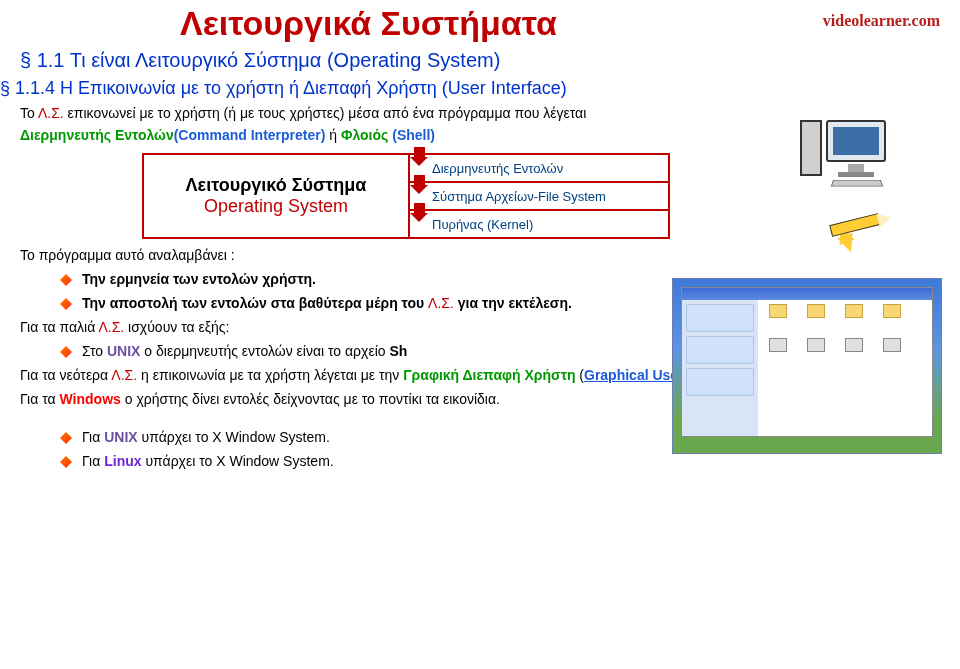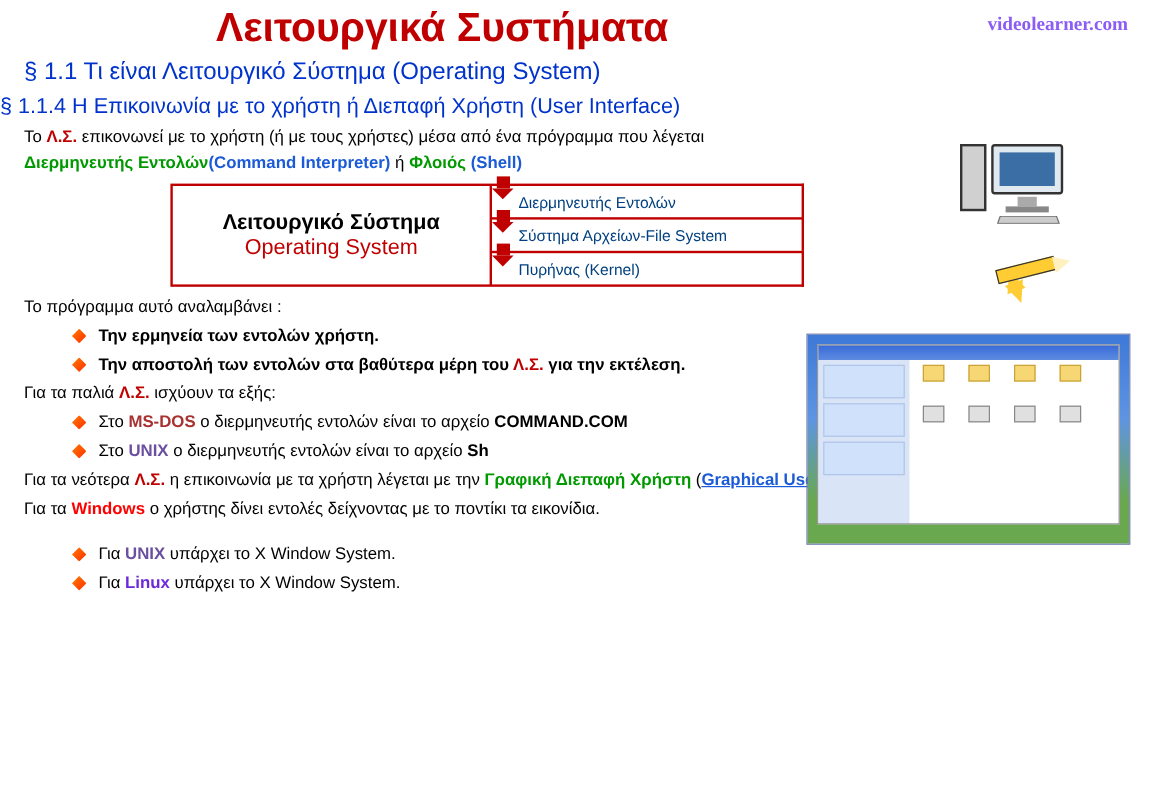--- a/index.html
+++ b/index.html
@@ -19,40 +19,40 @@
     text-align: left;
     padding-left: 180px;
     padding-top: 4px;
   }
   .watermark {
     position: absolute;
     top: 12px;
     right: 20px;
     font-family: "Comic Sans MS", cursive;
     font-size: 16px;
-    color: #8b5cf6;
+    color: #b91c1c;
     font-weight: bold;
   }
   .section-line {
     color: #0033cc;
     font-size: 20px;
     padding-left: 20px;
     margin-top: 6px;
   }
   .subsection-line {
     color: #0033cc;
     font-size: 18px;
     margin-top: 6px;
   }
   .body-text {
     font-size: 14px;
     padding-left: 20px;
     margin-top: 6px;
   }
-  .bold-red { color: #c00000; font-weight: bold; }
+  .bold-red { color: #c00000; font-weight: normal; }
   .bold-black { font-weight: bold; }
   .green { color: #009900; font-weight: bold; }
   .blue { color: #1b5bd8; font-weight: bold; }
   .darkred { color: #a83232; font-weight: bold; }
   .brown { color: #6d28d9; font-weight: bold; }
   .purple { color: #6b4fa0; font-weight: bold; margin-top: 30px; }
   .red { color: #ff0000; font-weight: bold; }
 
   .os-diagram {
     position: relative;
@@ -292,23 +292,20 @@
     </div>
   </div>
 </div>
 
 <div class="para">
   <span>Για τα παλιά </span><span class="bold-red">Λ.Σ.</span><span> ισχύουν τα εξής:</span>
 </div>
 
 <ul class="bulleted">
   <li>
-    <span>Στο </span><span class="darkred">MS-DOS</span><span> ο διερμηνευτής εντολών είναι το αρχείο </span><span class="bold-black">COMMAND.COM</span>
-  </li>
-  <li>
     <span>Στο </span><span class="purple">UNIX</span><span> ο διερμηνευτής εντολών είναι το αρχείο </span><span class="bold-black">Sh</span>
   </li>
 </ul>
 
 <div class="para">
   <span>Για τα νεότερα  </span><span class="bold-red">Λ.Σ.</span><span>  η επικοινωνία με τα χρήστη λέγεται με την </span><span class="green">Γραφική Διεπαφή Χρήστη</span><span> (</span><span class="blue" style="text-decoration:underline">Graphical User Interface-GUI</span><span>):</span>
 </div>
 
 <div class="para">
   <span>Για τα </span><span class="red">Windows</span><span> ο χρήστης δίνει εντολές δείχνοντας με το ποντίκι τα εικονίδια.</span>

